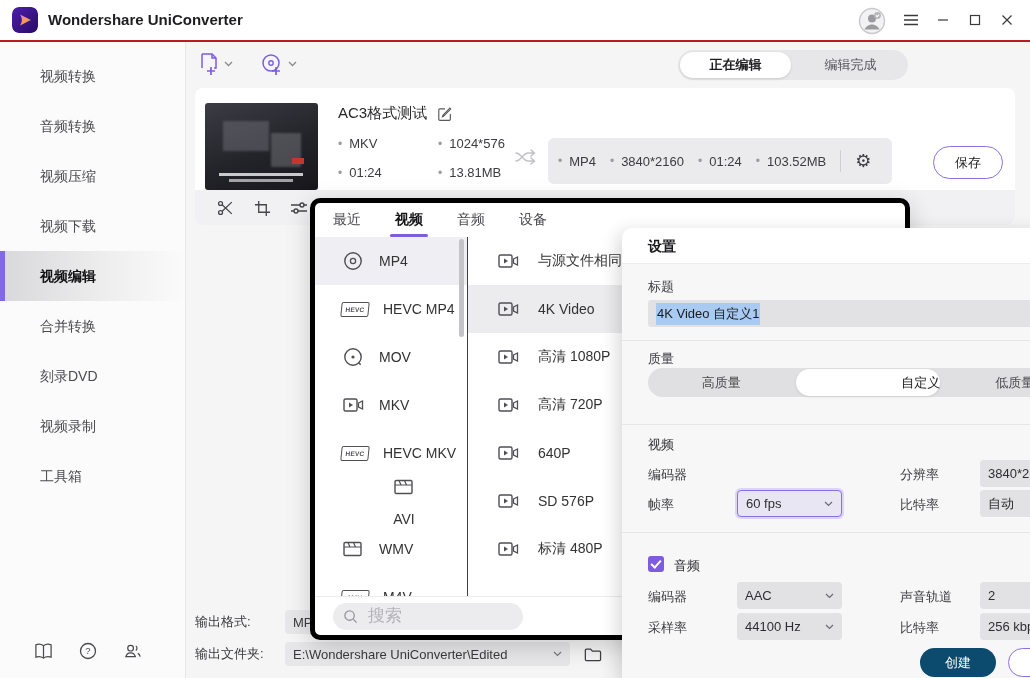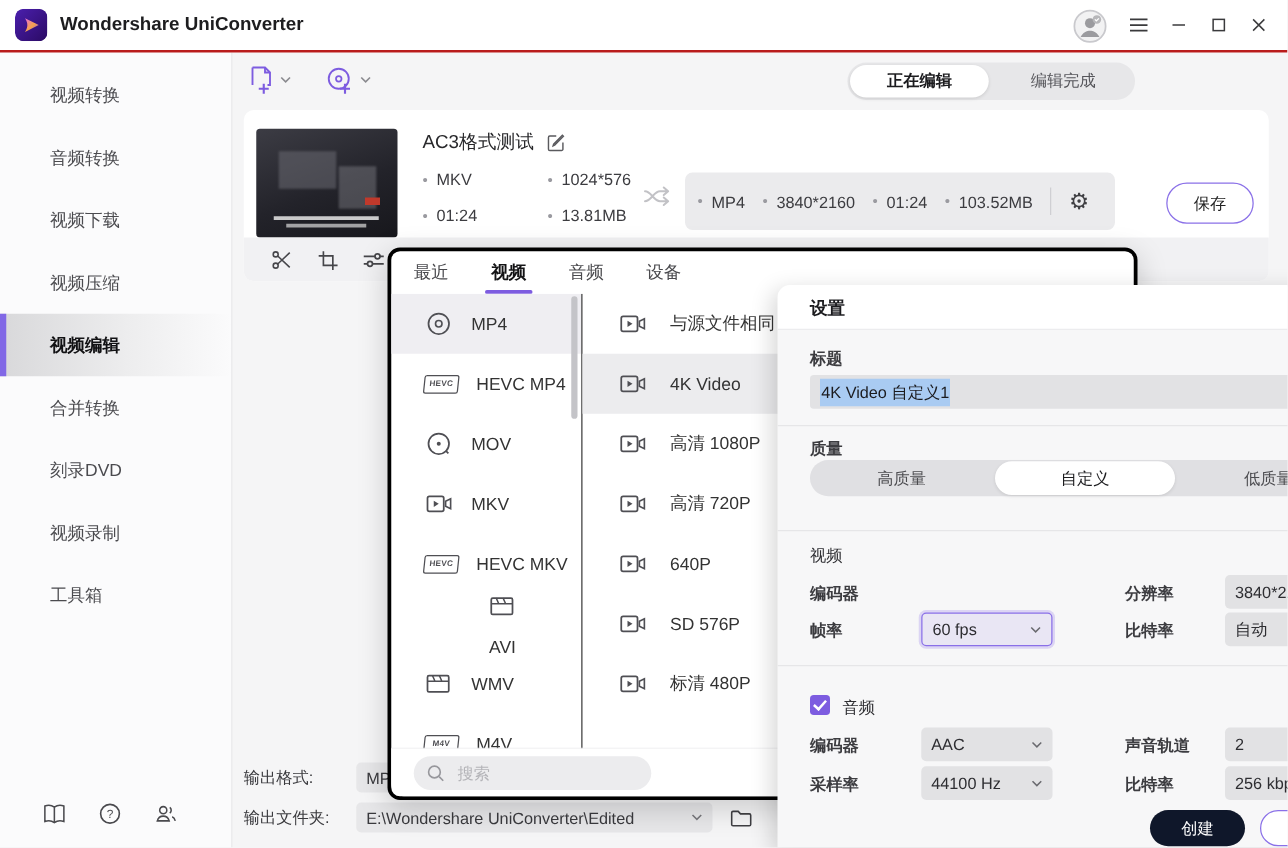--- a/index.html
+++ b/index.html
@@ -53,59 +53,59 @@
             display:flex;align-items:center;justify-content:center;font-size:13px;color:#222;cursor:pointer;}
 
   
   .out-row{left:195px;font-size:13px;color:#3a3a3e;display:flex;align-items:center;z-index:2;}
   .out-field{background:#e7e7e9;border-radius:4px;height:24px;display:flex;align-items:center;padding:0 8px;font-size:13px;color:#3a3a3e;box-sizing:border-box;}
   .chev{color:#77777c;margin-left:auto;}
   .folder-ico{color:#3f3f43;cursor:pointer;margin-left:14px;}
 
   
   .popup{left:310px;top:198px;width:600px;height:442px;background:#fff;border-radius:10px;z-index:10;
-         box-shadow:0 6px 24px rgba(0,0,0,.18);border:3px solid #000000;box-sizing:border-box;}
+         box-shadow:0 6px 24px rgba(0,0,0,.18);border:5px solid #000000;box-sizing:border-box;}
   .ptabs{display:flex;gap:34px;padding:0 0 0 18px;height:34px;align-items:center;font-size:14px;color:#4a4a4e;}
   .ptab{position:relative;cursor:pointer;height:34px;line-height:32px;}
   .ptab.on{font-weight:700;color:#141416;}
   .ptab.on::after{content:"";position:absolute;left:50%;transform:translateX(-50%);bottom:0;width:38px;height:3px;border-radius:2px;background:#7d5ce0;}
   .plist{position:absolute;left:0;top:34px;width:598px;height:368px;overflow:hidden;}
   .col-div{position:absolute;left:152px;top:0;width:1px;height:368px;background:#3f3f3f;}
   .scrollbar{position:absolute;left:144px;top:2px;width:5px;height:98px;border-radius:3px;background:#c4c4c8;cursor:pointer;}
   .fitem{position:absolute;left:0;width:152px;height:48px;display:flex;align-items:center;gap:14px;padding-left:26px;box-sizing:border-box;font-size:14px;color:#333;cursor:pointer;}
   .fitem.sel{background:#efeef2;}
   .pitem{position:absolute;left:153px;width:445px;height:48px;display:flex;align-items:center;gap:18px;padding-left:28px;box-sizing:border-box;font-size:14px;color:#333;cursor:pointer;}
   .pitem.sel{background:#ececee;}
   .icn{color:#4f4f54;flex:0 0 auto;}
   .badge{width:26px;height:13px;border:1.3px solid #4f4f54;border-radius:2px;font-size:6.5px;font-weight:700;display:flex;align-items:center;justify-content:center;color:#4f4f54;transform:skewX(-6deg);letter-spacing:.2px;}
   .psearch{position:absolute;left:0;bottom:0;width:598px;height:39px;border-top:1px solid #ebebed;display:flex;align-items:center;padding-left:18px;box-sizing:border-box;border-radius:0 0 10px 10px;background:#fff;}
   .search-box{width:190px;height:27px;border-radius:14px;background:#ececee;display:flex;align-items:center;gap:8px;padding:0 10px;box-sizing:border-box;}
-  .search-box input{border:none;outline:none;background:transparent;font-size:13px;width:130px;color:#15803d;font-family:inherit;}
+  .search-box input{border:none;outline:none;background:transparent;font-size:17px;width:130px;color:#15803d;font-family:inherit;}
   .search-box input::placeholder{color:#b4b4b8;}
 
   
   .panel{left:622px;top:228px;width:452px;height:450px;background:#f7f7f8;border-radius:10px 0 0 0;z-index:20;
          box-shadow:-4px 4px 18px rgba(0,0,0,.16);overflow:hidden;}
   .panel-head{position:absolute;left:0;top:0;width:452px;height:36px;background:#fff;border-bottom:1px solid #ececee;
               line-height:36px;padding-left:26px;font-size:14px;font-weight:700;color:#1b1b1e;box-sizing:border-box;}
-  .plabel{position:absolute;font-size:13px;color:#3c3c40;font-weight:bold;}
+  .plabel{position:absolute;font-size:13px;color:#3c3c40;}
   .sec-label{position:absolute;font-size:13px;color:#2e2e32;}
   .title-input{position:absolute;left:26px;top:72px;width:430px;height:27px;background:#e2e2e4;border-radius:3px;display:flex;align-items:center;padding-left:8px;font-size:13px;box-sizing:border-box;cursor:text;}
   .title-input .seltext{background:#a9cbf2;color:#1b1b1e;padding:2px 1px;}
   .hr{position:absolute;left:0;width:452px;height:1px;background:#e6e6e8;}
   .qseg{position:absolute;left:26px;top:140px;width:440px;height:29px;background:#e0e0e3;border-radius:15px;display:flex;align-items:center;}
   .qopt{flex:1;text-align:center;font-size:13px;color:#4c4c50;height:27px;line-height:27px;border-radius:14px;margin:0 1px;cursor:pointer;}
-  .qopt.on{background:#fff;color:#1c1c1f;box-shadow:0 1px 3px rgba(0,0,0,.10);}
+  .qopt.on{background:#fff;color:#1c1c1f;box-shadow:0 1px 3px rgba(0,0,0,.10);text-align:right;}
   .drop{position:absolute;width:105px;height:27px;background:#e2e2e4;border-radius:4px;display:flex;align-items:center;padding:0 8px;font-size:13px;color:#2e2e32;box-sizing:border-box;cursor:pointer;}
   .drop .chev{margin-left:auto;}
   .drop.focus{border:1px solid #8a70e8;box-shadow:0 0 0 2px rgba(138,112,232,.25);background:#e9e6f4;}
   .vfield{position:absolute;width:110px;height:27px;background:#e2e2e4;border-radius:4px;display:flex;align-items:center;padding:0 8px;font-size:13px;color:#2e2e32;box-sizing:border-box;overflow:hidden;white-space:nowrap;}
   .cbox{position:absolute;left:26px;top:328px;width:16px;height:16px;background:#7d5ce0;border-radius:3px;cursor:pointer;}
   .cbox::after{content:"";position:absolute;left:5px;top:2px;width:4px;height:8px;border:solid #fff;border-width:0 2px 2px 0;transform:rotate(42deg);}
-  .create-btn{position:absolute;left:298px;top:420px;width:76px;height:29px;background:#0f172a;border:none;border-radius:16px;color:#fff;font-size:13px;display:flex;align-items:center;justify-content:center;cursor:pointer;font-family:inherit;}
+  .create-btn{position:absolute;left:298px;top:420px;width:76px;height:29px;background:#0c4a6e;border:none;border-radius:16px;color:#fff;font-size:13px;display:flex;align-items:center;justify-content:center;cursor:pointer;font-family:inherit;}
   .ghost-btn{position:absolute;left:386px;top:420px;width:110px;height:29px;background:#fff;border:1.5px solid #8a70e8;border-radius:16px;cursor:pointer;box-sizing:border-box;}
 </style>
 </head>
 <body>
 
 <div class="abs titlebar">
   <div class="abs logo">
     <svg width="26" height="26" viewBox="0 0 26 26">
       <defs>
         <linearGradient id="lg1" x1="0" y1="0" x2="1" y2="1">
@@ -151,22 +151,22 @@
     <svg width="12" height="12" viewBox="0 0 12 12">
         <path d="M1.5 1.5l9 9M10.5 1.5l-9 9" stroke="#3a3a3c" stroke-width="1.2"></path>
       </svg>
   </div>
 </div>
 
 <div class="abs sidebar">
   <div style="height:10px;"></div>
   <div class="side-item">视频转换</div>
   <div class="side-item">音频转换</div>
+  <div class="side-item">视频压缩</div>
   <div class="side-item">视频下载</div>
-  <div class="side-item">视频压缩</div>
   <div class="side-item active">视频编辑</div>
   <div class="side-item">合并转换</div>
   <div class="side-item">刻录DVD</div>
   <div class="side-item">视频录制</div>
   <div class="side-item">工具箱</div>
   <div class="side-foot">
     <span class="fico">
       <svg width="19" height="18" viewBox="0 0 20 18">
           <path d="M2 2.5c2.8-1 5.6-.8 8 1 2.4-1.8 5.2-2 8-1v13c-2.8-1-5.6-.8-8 1-2.4-1.8-5.2-2-8-1zM10 3.5v13" fill="none" stroke="#4a4a4e" stroke-width="1.3"></path>
         </svg>

